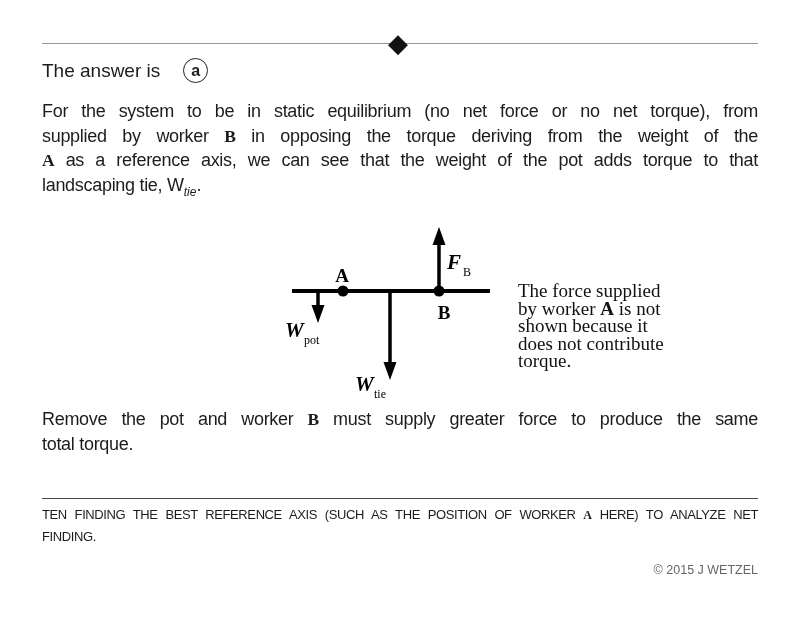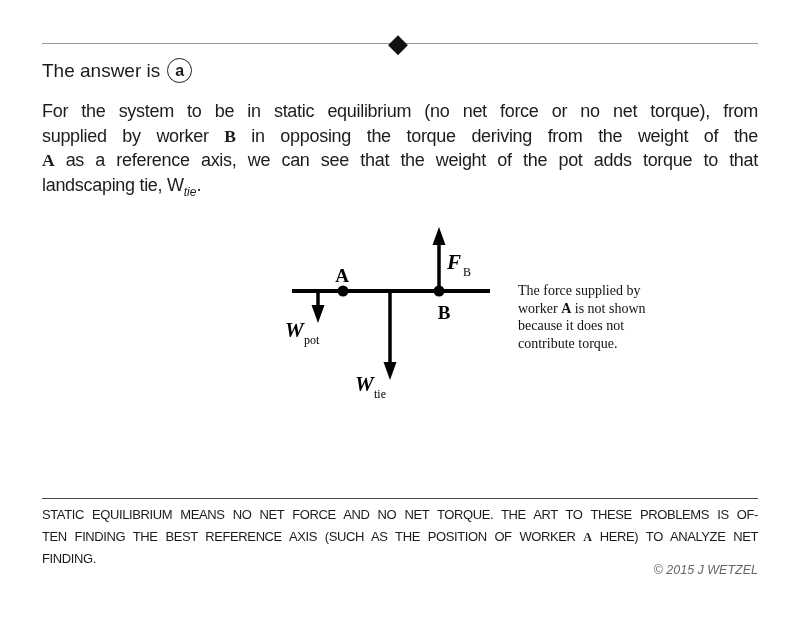--- a/index.html
+++ b/index.html
@@ -4,44 +4,44 @@
 <style>
   html,body{margin:0;padding:0;background:#fff;}
   .page{position:relative;width:800px;height:617px;background:#ffffff;overflow:hidden;
         font-family:"Liberation Sans","DejaVu Sans",sans-serif;color:#1c1c1c;}
   .rule{position:absolute;left:42px;width:716px;height:0;border-top:1.5px solid #999;}
   .rule.top{top:43px;}
   .rule.bottom{top:498px;border-top-color:#4a4a4a;}
   .diamond{position:absolute;left:398px;top:44px;transform:translate(-50%,-52%);
            font-size:26px;line-height:1;color:#111;}
   .answer-line{position:absolute;left:42px;top:58px;font-size:19px;display:flex;
-               align-items:center;gap:7px;}
+               align-items:center;gap:23px;}
   .answer-circle{width:25px;height:25px;border:1.5px solid #222;border-radius:50%;
                  display:inline-flex;align-items:center;justify-content:center;box-sizing:border-box;}
   .answer-letter{font-weight:bold;font-size:16px;line-height:1;}
   .para{position:absolute;left:42px;width:716px;}
   .p1{top:99px;}
   .p2{top:407px;}
   .jline{text-align:justify;text-align-last:justify;line-height:24.6px;font-size:18px;
          letter-spacing:-0.3px;}
   .jline.last{text-align-last:left;}
   .bserif{font-family:"Liberation Serif","DejaVu Serif",serif;font-weight:bold;font-size:17.5px;}
   .sub{font-size:12px;font-style:italic;vertical-align:-5px;letter-spacing:0;}
   .diagram{position:absolute;left:280px;top:215px;}
   .ptlabel{font-family:"Liberation Serif","DejaVu Serif",serif;font-weight:bold;font-size:19px;}
   .vec{font-family:"Liberation Serif","DejaVu Serif",serif;font-weight:bold;
        font-style:italic;font-size:21px;}
   .vsub{font-family:"Liberation Serif","DejaVu Serif",serif;font-size:12px;}
   .side-note{position:absolute;left:518px;top:282px;width:155px;color:#111;
-             font-family:"Liberation Serif","DejaVu Serif",serif;font-size:14px;line-height:17.5px;}
+             font-family:"Liberation Serif","DejaVu Serif",serif;font-size:19px;line-height:17.5px;}
   .noteb{font-weight:bold;}
   .caps{position:absolute;left:42px;top:504px;width:716px;}
   .caps .jline{font-size:13px;letter-spacing:-0.4px;line-height:22px;}
   .capsA{font-family:"Liberation Serif","DejaVu Serif",serif;font-weight:bold;font-size:12px;letter-spacing:0;}
-  .copyright{position:absolute;right:42px;top:563px;font-size:12.5px;font-style:italic;color:#666;}
+  .copyright{position:absolute;right:42px;top:563px;font-size:12.5px;color:#666;}
 </style>
 </head>
 <body>
 
 <div class="page">
 
   <div class="rule top"></div>
   <span class="diamond">◆</span>
 
   <div class="answer-line">
@@ -83,27 +83,32 @@
     <text class="vec" x="5" y="122">W</text>
     <text class="vsub" x="24" y="129">pot</text>
     <text class="vec" x="75" y="176">W</text>
     <text class="vsub" x="94" y="183">tie</text>
   </svg>
 
   <div class="side-note">
     <span>The force supplied by worker </span><span class="noteb">A</span><span> is not shown because it does not contribute torque.</span>
   </div>
 
+  <div class="para p2">
+    <div class="jline">
+      <span>Remove the pot and worker </span><span class="bserif">B</span><span> must supply greater force to produce the same</span>
+    </div>
+    <div class="jline last">
+      <span>total torque.</span>
+    </div>
+  </div>
 
   <div class="rule bottom"></div>
 
   <div class="caps">
-    <div class="jline">
-      <span>STATIC EQUILIBRIUM MEANS NO NET FORCE AND NO NET TORQUE.  THE ART TO THESE PROBLEMS IS OF-</span>
-    </div>
     <div class="jline">
       <span>TEN FINDING THE BEST REFERENCE AXIS (SUCH AS THE POSITION OF WORKER </span><span class="capsA">A</span><span> HERE) TO ANALYZE NET</span>
     </div>
     <div class="jline last">
       <span>FINDING.</span>
     </div>
   </div>
 
   <div class="copyright">© 2015 J WETZEL</div>
 

